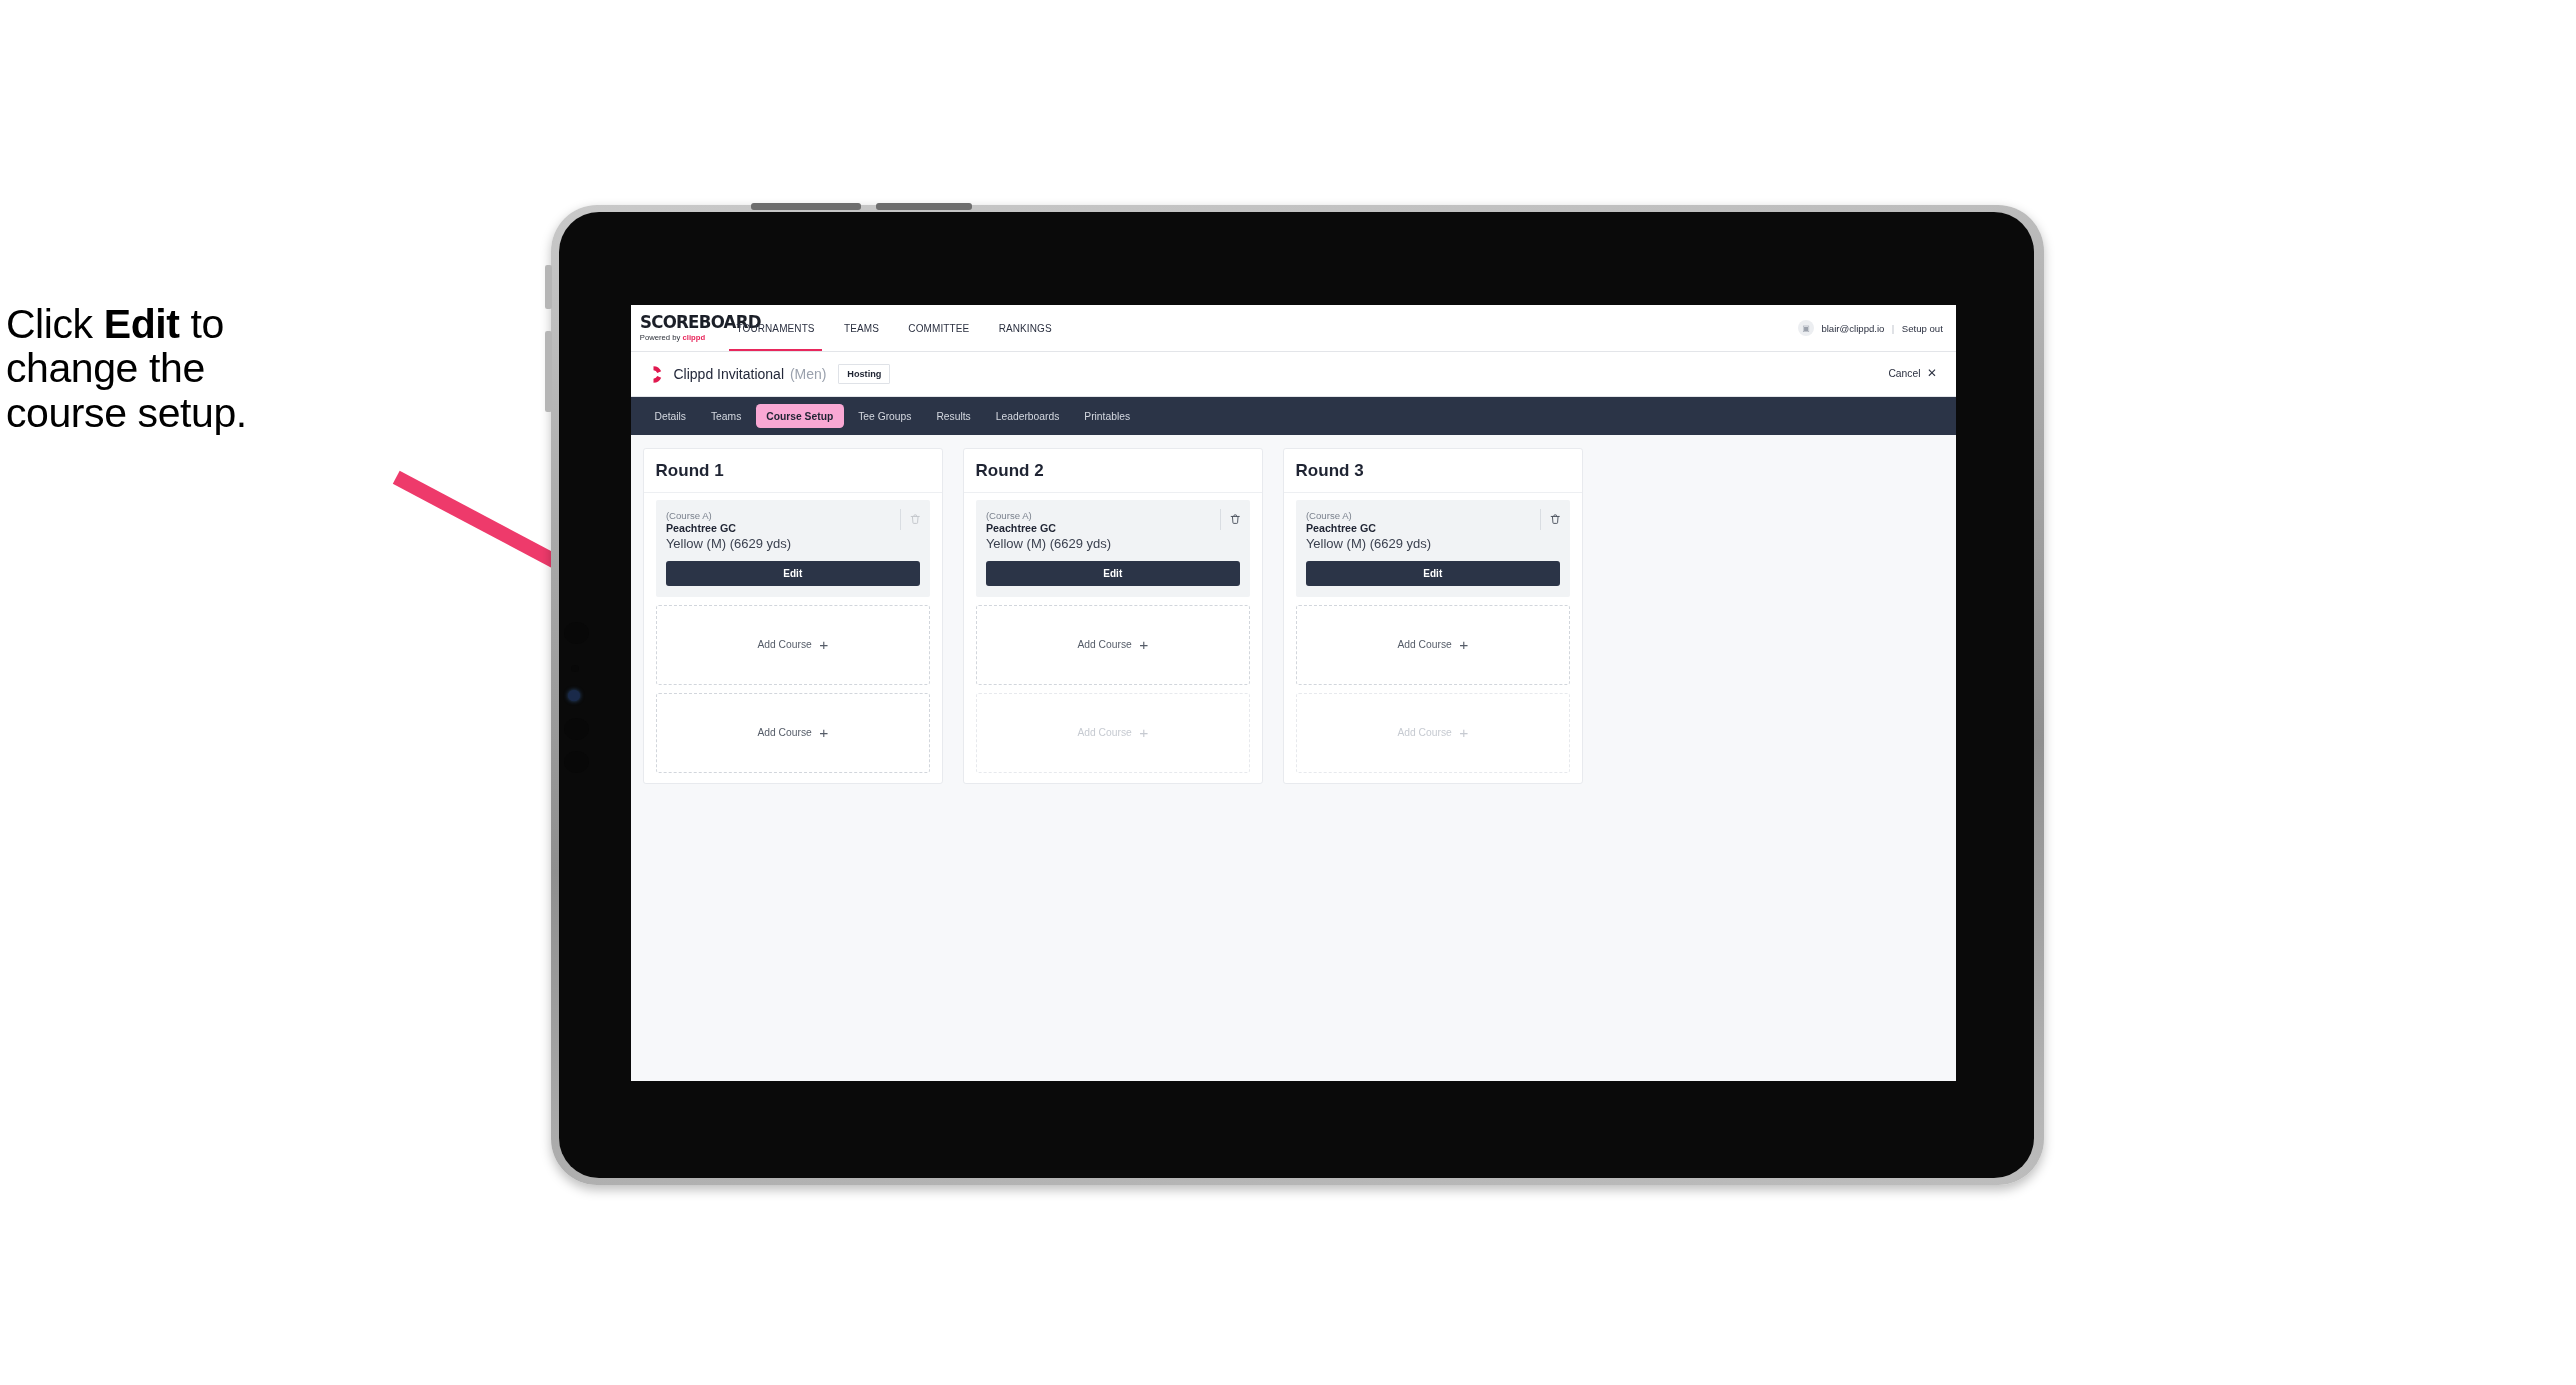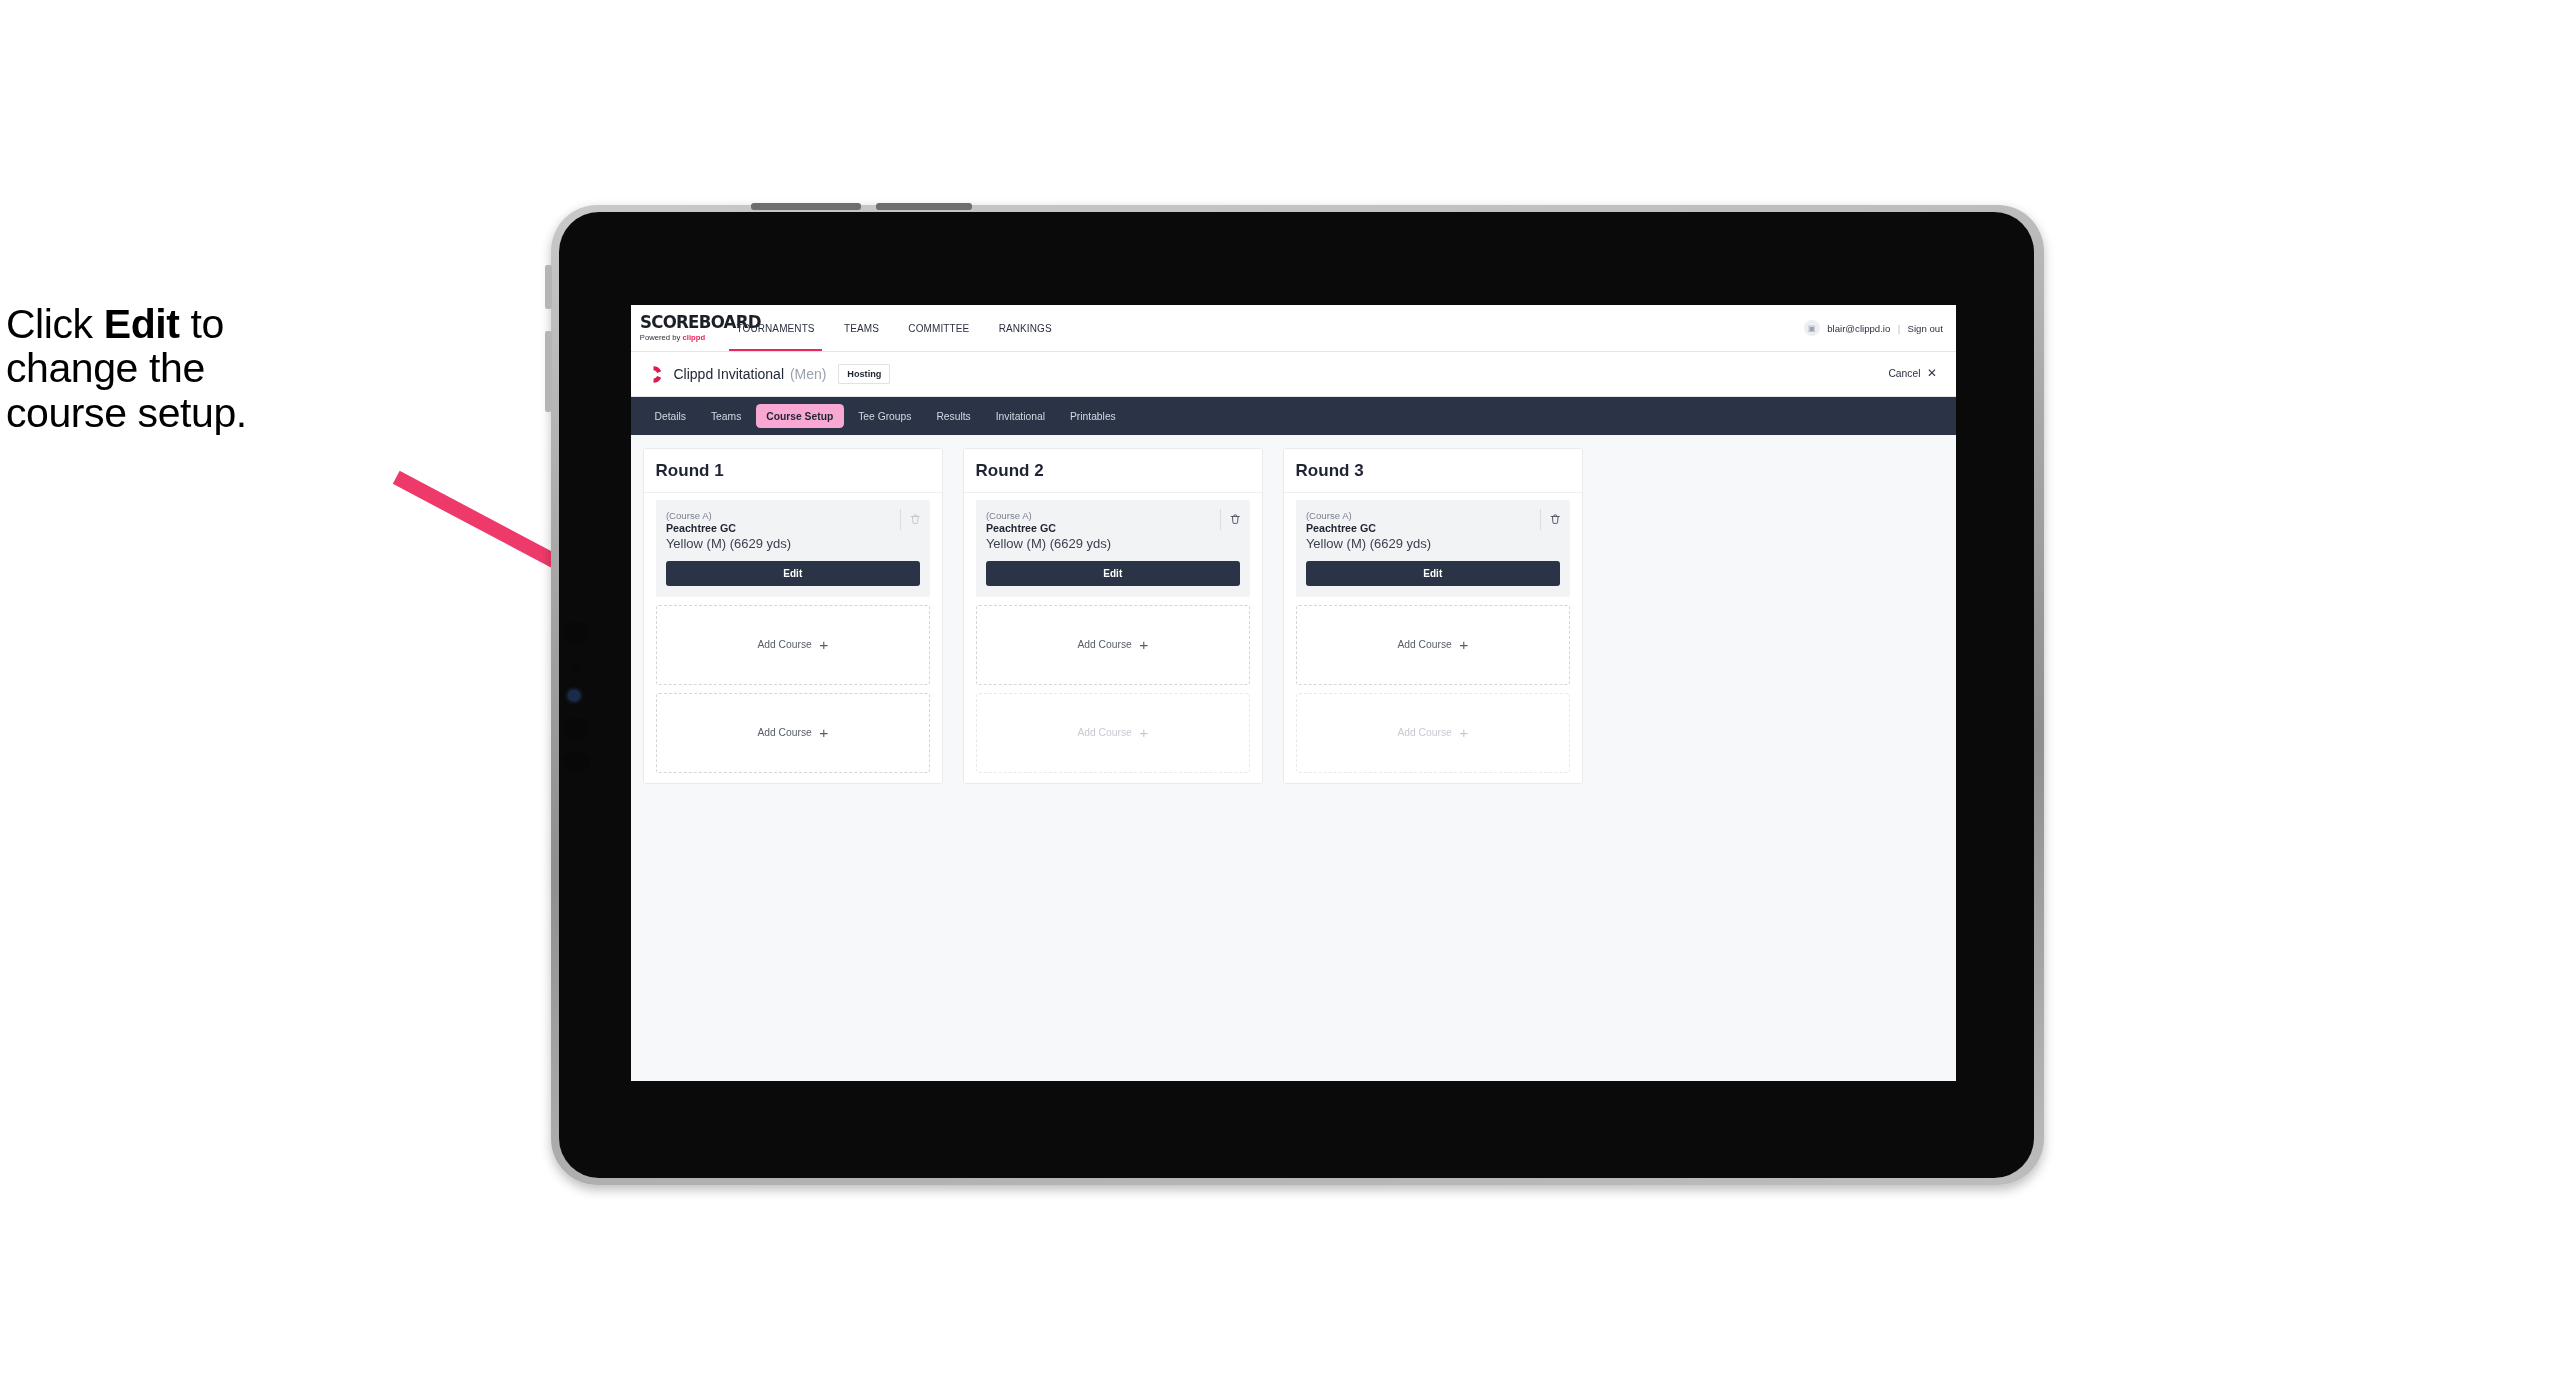--- a/index.html
+++ b/index.html
@@ -320,21 +320,21 @@
         <div class="topnav-item active">TOURNAMENTS</div>
         <div class="topnav-item">TEAMS</div>
         <div class="topnav-item">COMMITTEE</div>
         <div class="topnav-item">RANKINGS</div>
       </div>
 
       <div class="topbar-right">
         <div class="avatar">▣</div>
         <span>blair@clippd.io</span>
         <span class="sep">|</span>
-        <span class="signout">Sign out</span>
+        <span class="signout">Setup out</span>
       </div>
     </div>
 
     <div class="titlebar">
       <span class="c-logo">
         <svg width="19" height="19" viewBox="0 0 26 26">
           <path d="M13 1.6 A11.4 11.4 0 1 0 13 24.4 A11.4 11.4 0 0 1 13 1.6 Z" fill="#e0194f"></path>
           <path d="M13 1.6 A11.4 11.4 0 0 1 23.5 8.6 L18.2 10.8 A5.9 5.9 0 0 0 13 7.3 Z" fill="#e0194f"></path>
           <path d="M13 24.4 A11.4 11.4 0 0 0 23.5 17.4 L18.2 15.2 A5.9 5.9 0 0 1 13 18.7 Z" fill="#e0194f"></path>
         </svg>
@@ -347,21 +347,21 @@
         <span class="x-icon">✕</span>
       </span>
     </div>
 
     <div class="tabsbar">
       <div class="tab">Details</div>
       <div class="tab">Teams</div>
       <div class="tab active">Course Setup</div>
       <div class="tab">Tee Groups</div>
       <div class="tab">Results</div>
-      <div class="tab">Invitational</div>
+      <div class="tab">Leaderboards</div>
       <div class="tab">Printables</div>
     </div>
 
     <div class="rounds">
 
       <div class="round-col">
         <div class="round-header">Round 1</div>
         <div class="round-body">
           <div class="course-card">
             <div class="card-actions">

